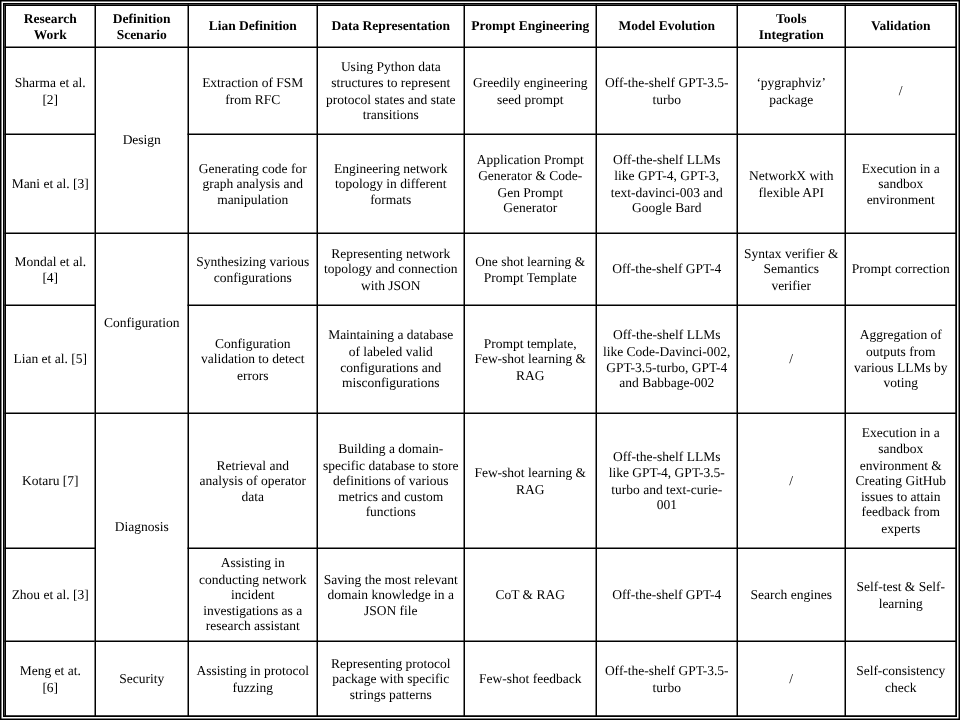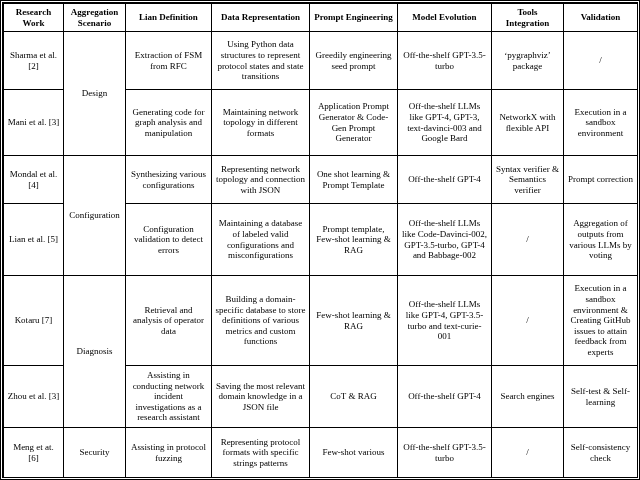--- a/index.html
+++ b/index.html
@@ -50,21 +50,21 @@
     <col style="width:86px">
     <col style="width:98px">
     <col style="width:88px">
     <col style="width:94px">
     <col style="width:72px">
     <col style="width:74px">
   </colgroup>
   <thead>
     <tr style="height:28px">
       <th>Research Work</th>
-      <th>Aggregation Scenario</th>
+      <th>Definition Scenario</th>
       <th>Lian Definition</th>
       <th>Data Representation</th>
       <th>Prompt Engineering</th>
       <th>Model Evolution</th>
       <th>Tools Integration</th>
       <th>Validation</th>
     </tr>
   </thead>
   <tbody>
     <tr style="height:58px">
@@ -73,21 +73,21 @@
       <td>Extraction of FSM from RFC</td>
       <td>Using Python data structures to represent protocol states and state transitions</td>
       <td>Greedily engineering seed prompt</td>
       <td>Off-the-shelf GPT-3.5-turbo</td>
       <td>‘pygraphviz’ package</td>
       <td>/</td>
     </tr>
     <tr style="height:66px">
       <td>Mani et al. [3]</td>
       <td>Generating code for graph analysis and manipulation</td>
-      <td>Maintaining network topology in different formats</td>
+      <td>Engineering network topology in different formats</td>
       <td>Application Prompt Generator &amp; Code-Gen Prompt Generator</td>
       <td>Off-the-shelf LLMs like GPT-4, GPT-3, text-davinci-003 and Google Bard</td>
       <td>NetworkX with flexible API</td>
       <td>Execution in a sandbox environment</td>
     </tr>
     <tr style="height:48px">
       <td>Mondal et al. [4]</td>
       <td rowspan="2">Configuration</td>
       <td>Synthesizing various configurations</td>
       <td>Representing network topology and connection with JSON</td>
@@ -121,21 +121,21 @@
       <td>Saving the most relevant domain knowledge in a JSON file</td>
       <td>CoT &amp; RAG</td>
       <td>Off-the-shelf GPT-4</td>
       <td>Search engines</td>
       <td>Self-test &amp; Self-learning</td>
     </tr>
     <tr style="height:50px">
       <td>Meng et at. [6]</td>
       <td>Security</td>
       <td>Assisting in protocol fuzzing</td>
-      <td>Representing protocol formats with specific strings patterns</td>
-      <td>Few-shot various</td>
+      <td>Representing protocol package with specific strings patterns</td>
+      <td>Few-shot feedback</td>
       <td>Off-the-shelf GPT-3.5-turbo</td>
       <td>/</td>
       <td>Self-consistency check</td>
     </tr>
   </tbody>
 </table>
 </div>
 
 </body></html>

